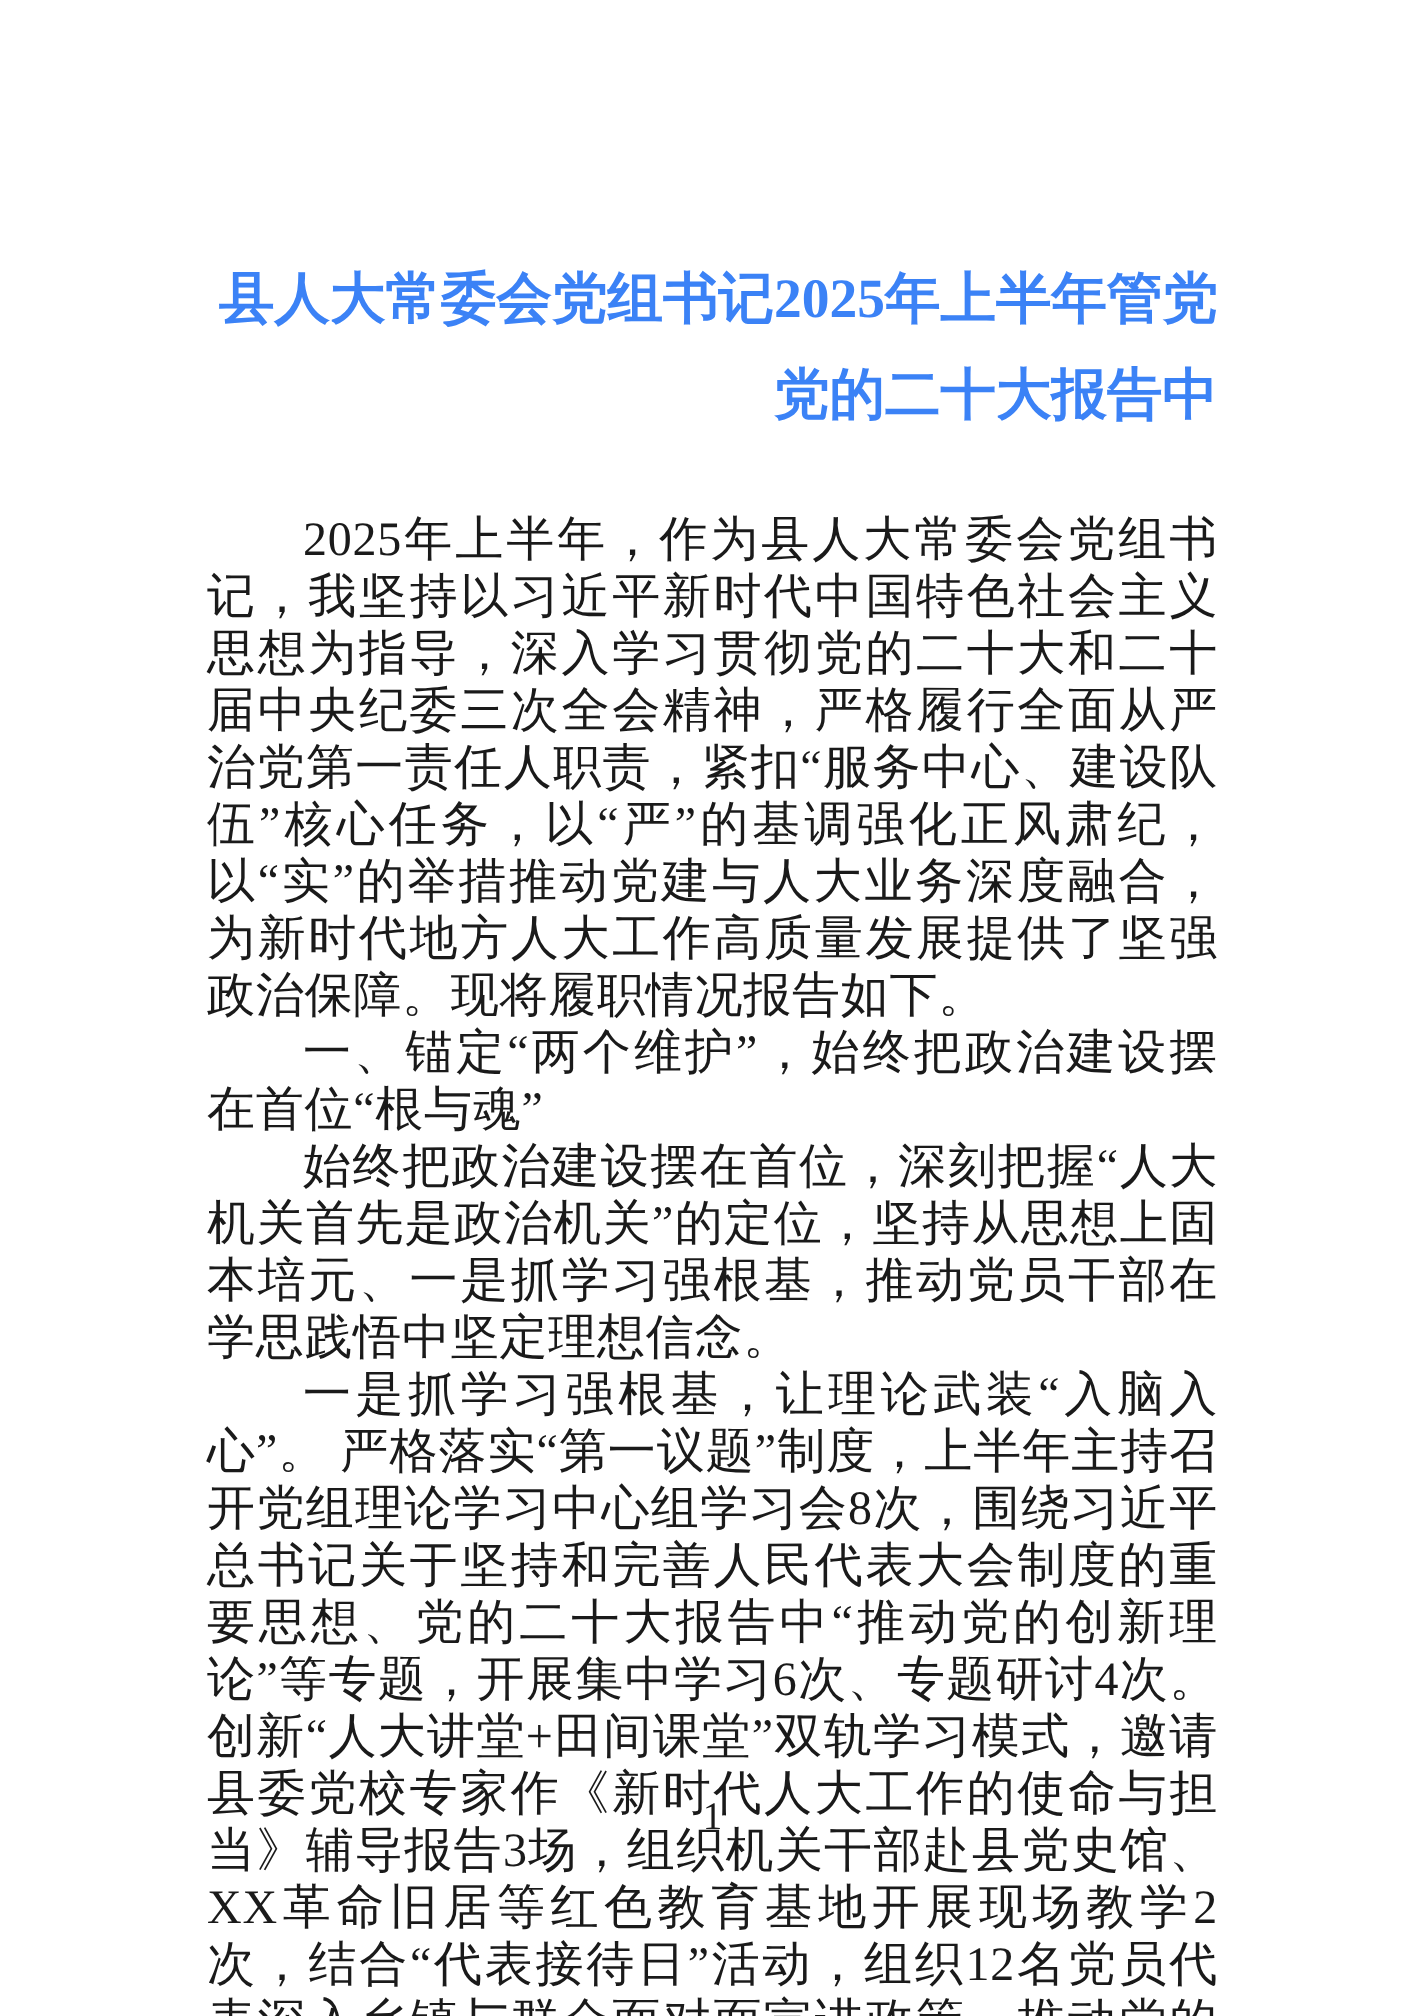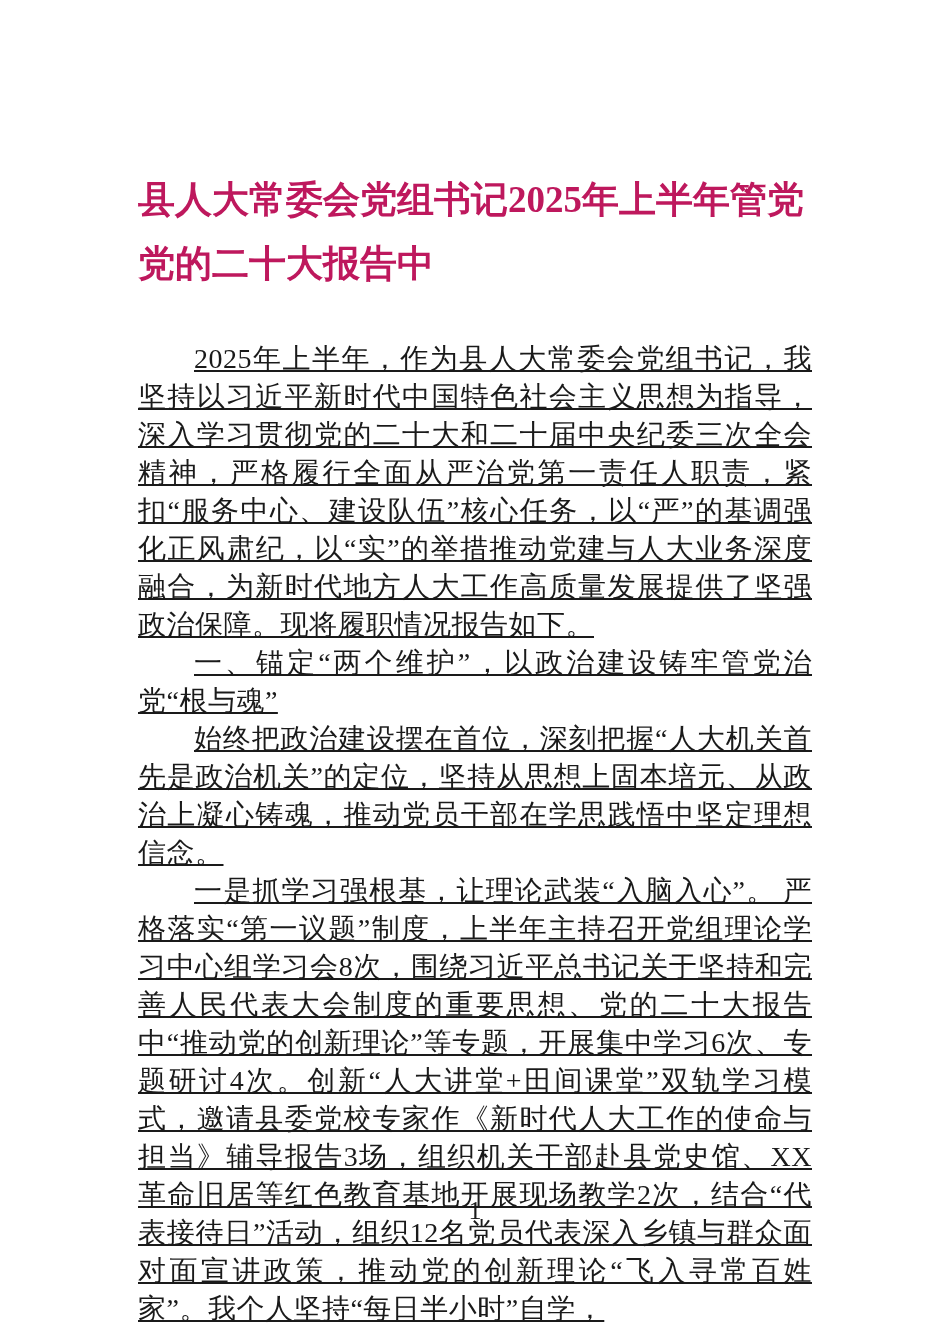--- a/index.html
+++ b/index.html
@@ -19,39 +19,38 @@
     width: 950px;
     height: 1344px;
     box-sizing: border-box;
     padding: 168px 138px 0 138px;
     background: #ffffff;
   }
   .doc-title {
     margin: 0 0 44px 0;
     font-size: 37px;
     font-weight: bold;
-    text-align: left;
+    text-align: right;
     line-height: 64px;
-    color: #be185d;
+    color: #3b82f6;
   }
   .title-line {
     display: block;
   }
   .body-text {
     
   }
   .para {
     margin: 0;
-    font-size: 28px;
+    font-size: 32px;
     line-height: 38px;
     text-align: justify;
     text-indent: 2em;
     letter-spacing: 0.5px;
     word-break: break-all;
-    text-decoration: underline;
   }
   .page-number {
     position: absolute;
     left: 0;
     bottom: 118px;
     width: 100%;
     text-align: center;
     font-size: 26px;
     color: #1a1a1a;
   }
@@ -61,20 +60,20 @@
 
 <div class="page">
 
   <h1 class="doc-title">
     <span class="title-line">县人大常委会党组书记2025年上半年管党</span>
     <span class="title-line">党的二十大报告中</span>
   </h1>
 
   <div class="body-text">
     <p class="para">2025年上半年，作为县人大常委会党组书记，我坚持以习近平新时代中国特色社会主义思想为指导，深入学习贯彻党的二十大和二十届中央纪委三次全会精神，严格履行全面从严治党第一责任人职责，紧扣“服务中心、建设队伍”核心任务，以“严”的基调强化正风肃纪，以“实”的举措推动党建与人大业务深度融合，为新时代地方人大工作高质量发展提供了坚强政治保障。现将履职情况报告如下。</p>
-    <p class="para">一、锚定“两个维护”，以政治建设铸牢管党治党“根与魂”</p>
-    <p class="para">始终把政治建设摆在首位，深刻把握“人大机关首先是政治机关”的定位，坚持从思想上固本培元、从政治上凝心铸魂，推动党员干部在学思践悟中坚定理想信念。</p>
+    <p class="para">一、锚定“两个维护”，始终把政治建设摆在首位“根与魂”</p>
+    <p class="para">始终把政治建设摆在首位，深刻把握“人大机关首先是政治机关”的定位，坚持从思想上固本培元、一是抓学习强根基，推动党员干部在学思践悟中坚定理想信念。</p>
     <p class="para">一是抓学习强根基，让理论武装“入脑入心”。 严格落实“第一议题”制度，上半年主持召开党组理论学习中心组学习会8次，围绕习近平总书记关于坚持和完善人民代表大会制度的重要思想、党的二十大报告中“推动党的创新理论”等专题，开展集中学习6次、专题研讨4次。创新“人大讲堂+田间课堂”双轨学习模式，邀请县委党校专家作《新时代人大工作的使命与担当》辅导报告3场，组织机关干部赴县党史馆、XX革命旧居等红色教育基地开展现场教学2次，结合“代表接待日”活动，组织12名党员代表深入乡镇与群众面对面宣讲政策，推动党的创新理论“飞入寻常百姓家”。我个人坚持“每日半小时”自学，</p>
   </div>
 
   <div class="page-number">1</div>
 
 </div>
 
 </body></html>

